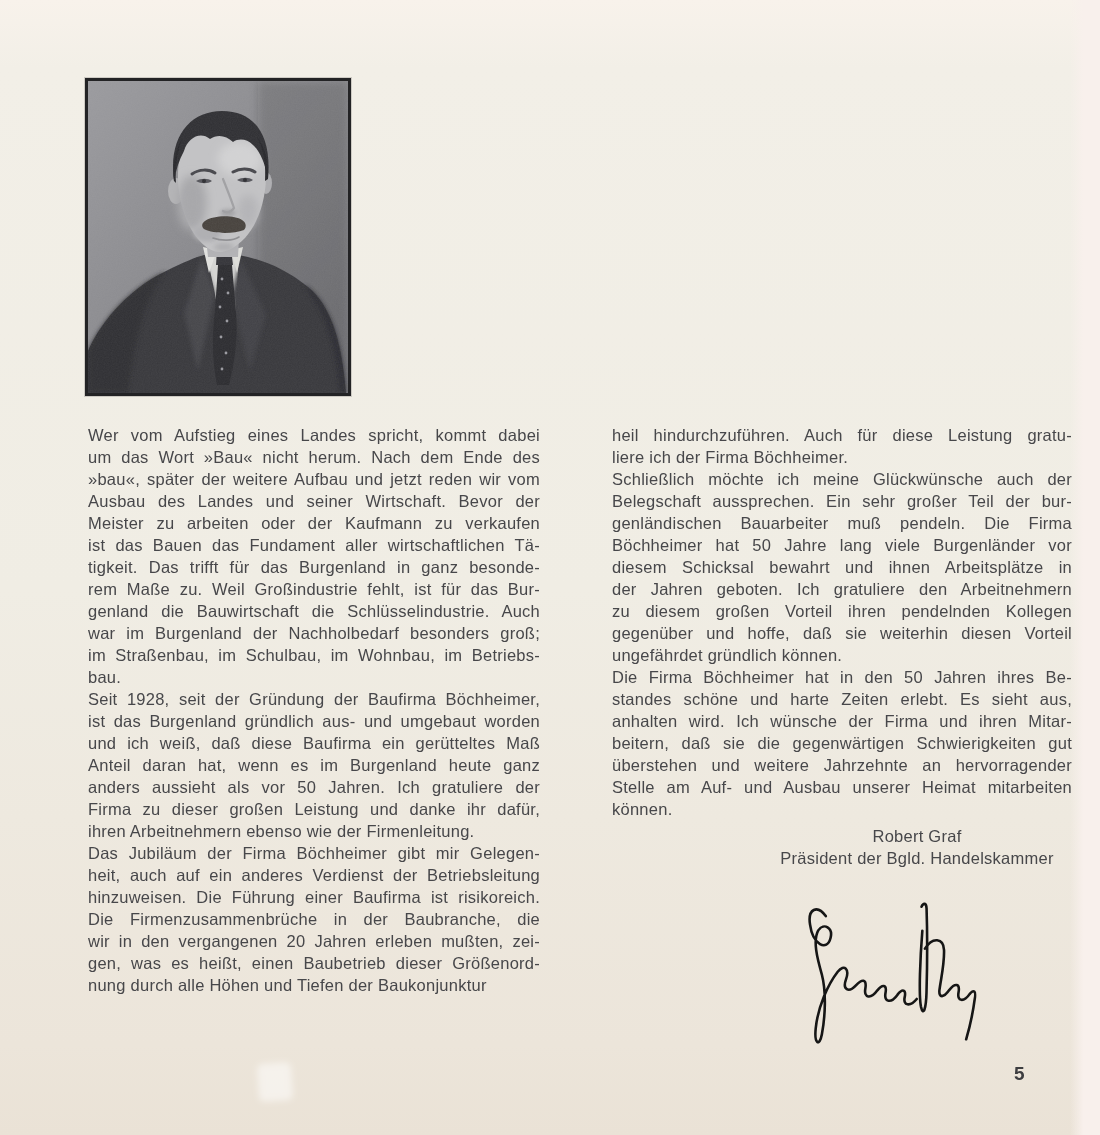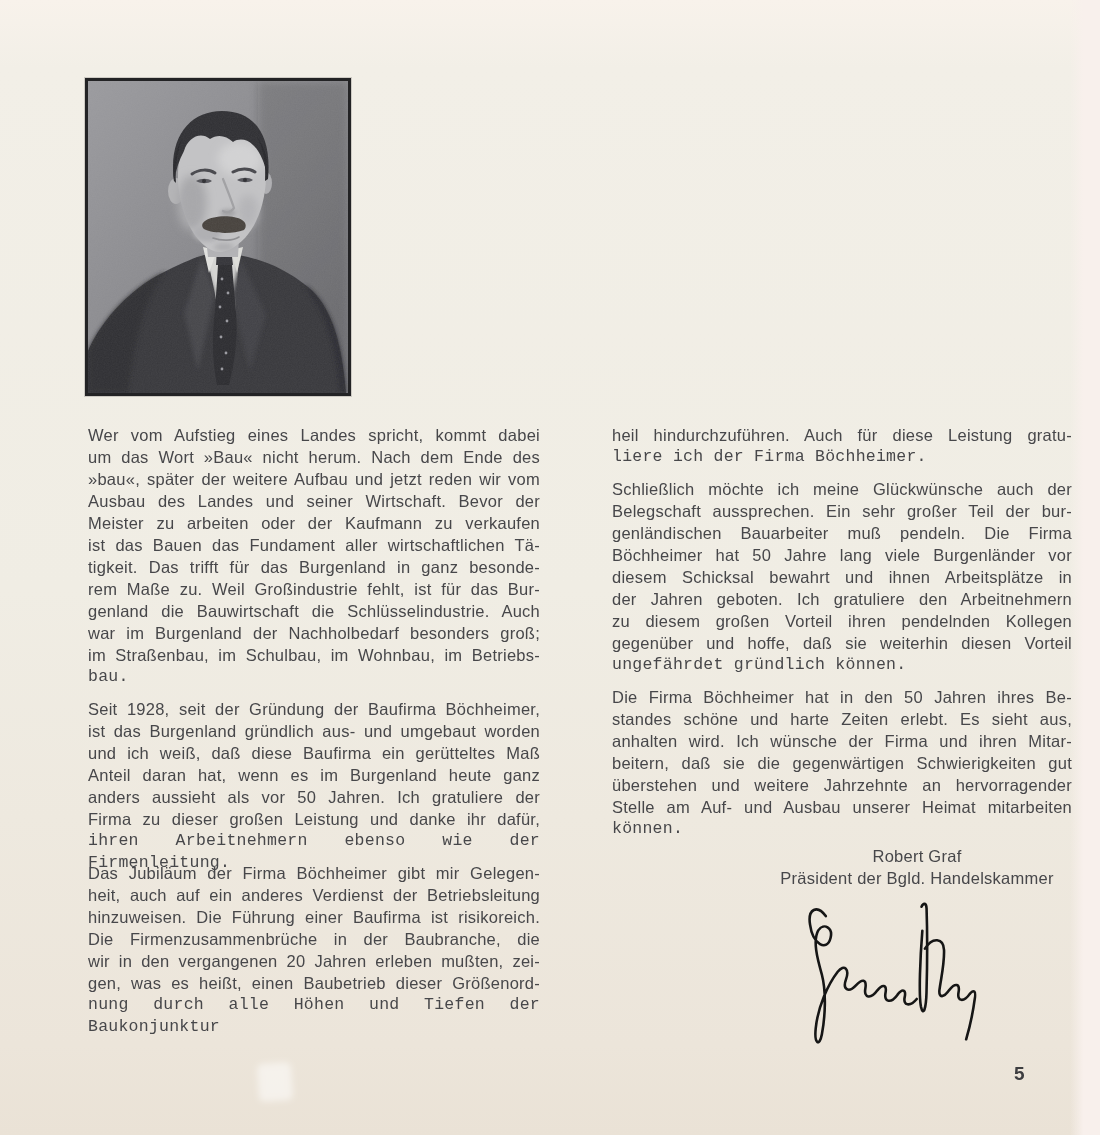--- a/index.html
+++ b/index.html
@@ -38,28 +38,28 @@
   .photo-frame svg { display: block; }
 
   .col {
     position: absolute; top: 424px;
     color: #47474a;
     font-size: 16.5px;
     letter-spacing: 0.25px;
   }
   .col-left  { left: 88px;  width: 452px; }
   .col-right { left: 612px; width: 460px; }
-  .para + .para { margin-top: 10px; }
+  .para + .para { }
   .line {
     height: 22px; line-height: 22px;
     white-space: normal;
     text-align: justify;
     text-align-last: justify;
   }
-  .line.final { text-align-last: left; font-family: Liberation Mono, monospace; }
+  .line.final { text-align-last: left; }
 
   .byline {
     margin-top: 5px;
     text-align: center;
     transform: translateX(75px);
     line-height: 22px;
     color: #47474a;
   }
   .byline div { height: 22px; }
 

